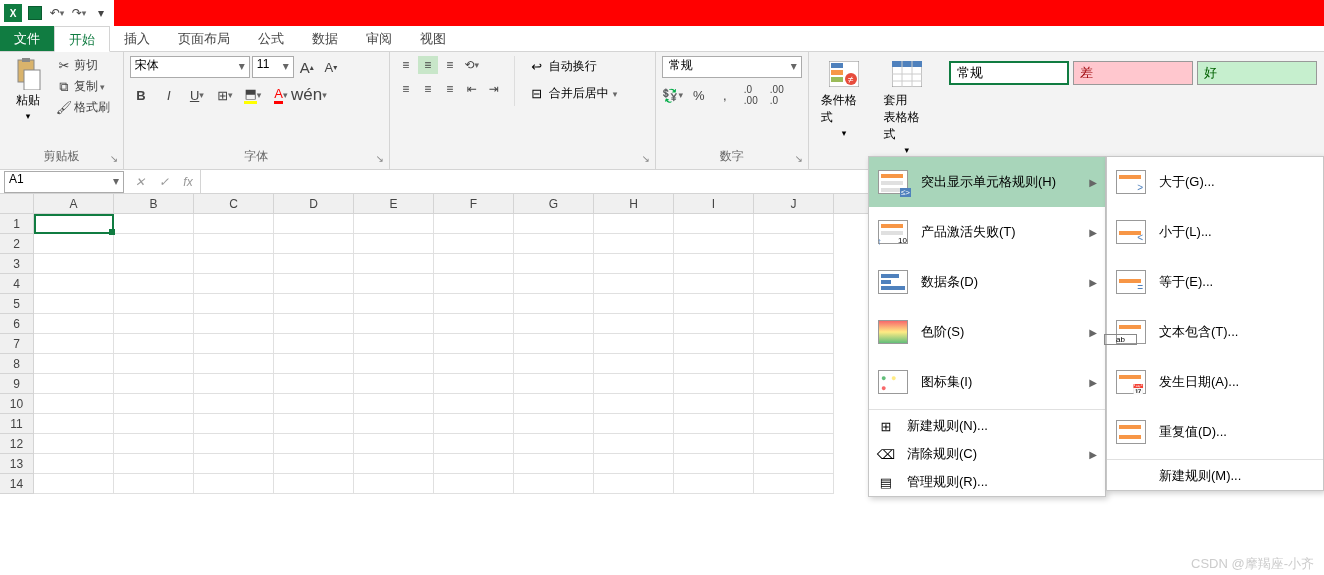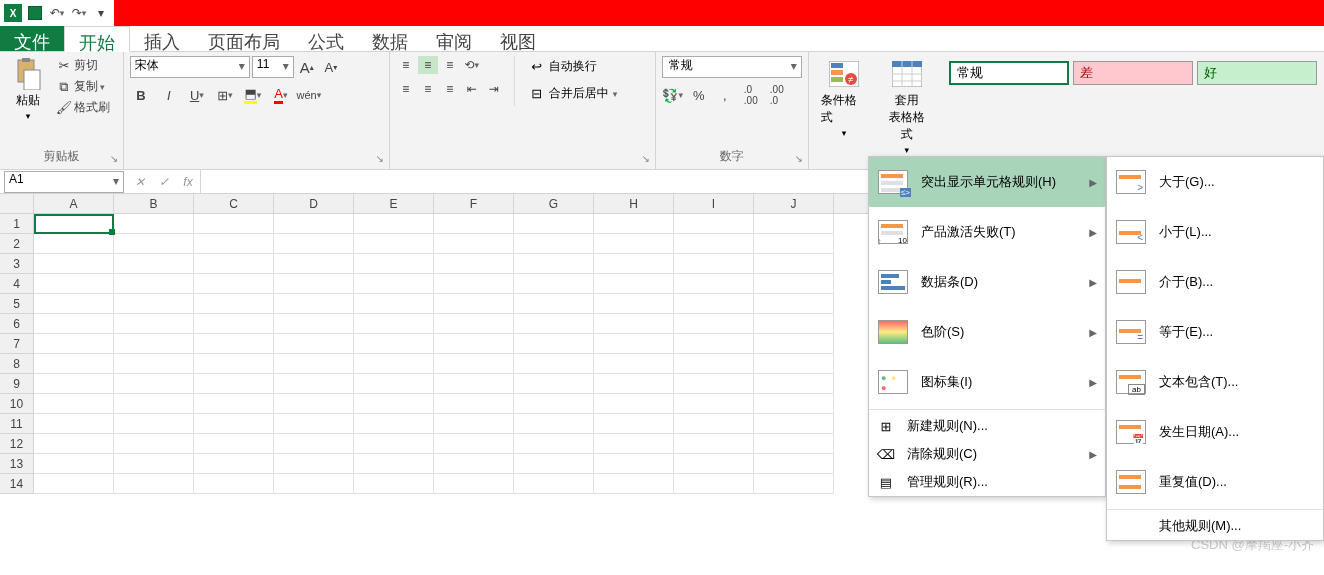--- a/index.html
+++ b/index.html
@@ -8,21 +8,21 @@
 
 .titlebar { height: 26px; background: #f00; display: flex; align-items: center; }
 .qat { height: 26px; background: #fff; display: flex; align-items: center; padding: 0 4px; gap: 4px; }
 .qat-icon { width: 18px; height: 18px; display: flex; align-items: center; justify-content: center; color: #444; cursor: pointer; }
 .excel-icon { width: 18px; height: 18px; background: #107c41; display: inline-flex; align-items: center; justify-content: center; color: #fff; font-size: 10px; font-weight: bold; }
 .save-icon { width: 14px; height: 14px; background: #7719aa; display: inline-block; }
 .titlebar-title { flex: 1; text-align: center; color: #fff; font-size: 13px; }
 
 
 .tabs { height: 26px; background: #fff; display: flex; border-bottom: 1px solid #d4d4d4; }
-.tab { padding: 4px 14px; cursor: pointer; color: #444; font-size: 18px; }
+.tab { padding: 4px 14px; cursor: pointer; color: #444; font-size: 13px; }
 .tab.file { background: #107c41; color: #fff; }
 .tab.active { background: #fff; border: 1px solid #d4d4d4; border-bottom: 1px solid #fff; color: #107c41; margin-bottom: -1px; }
 
 
 .ribbon { height: 118px; background: #f3f3f3; display: flex; border-bottom: 1px solid #d4d4d4; }
 .group { display: flex; flex-direction: column; border-right: 1px solid #d4d4d4; padding: 4px 6px 2px; position: relative; }
 .group-content { flex: 1; display: flex; gap: 4px; align-items: flex-start; }
 .group-label { text-align: center; font-size: 12px; color: #666; padding: 2px 0; }
 .group-launcher { position: absolute; right: 2px; bottom: 2px; width: 14px; height: 14px; font-size: 10px; color: #888; cursor: pointer; text-align: center; }
 
@@ -79,21 +79,21 @@
 .menu-item.small { height: 28px; }
 .menu-icon { width: 32px; height: 32px; display: flex; align-items: center; justify-content: center; flex-shrink: 0; }
 .menu-icon.sm { width: 18px; height: 18px; }
 .menu-arrow { margin-left: auto; color: #666; font-size: 10px; }
 .menu-sep { height: 1px; background: #e0e0e0; margin: 2px 0; }
 .menu1 { left: 868px; top: 156px; width: 238px; }
 .menu2 { left: 1106px; top: 156px; width: 218px; }
 
 .cf-icon { width: 30px; height: 24px; border: 1px solid #999; position: relative; background: #fff; }
 .cf-icon .bar { position: absolute; height: 4px; }
-.watermark { position: absolute; right: 10px; bottom: 21px; color: #ccc; font-size: 13px; pointer-events: none; margin-top: 12px; }
+.watermark { position: absolute; right: 10px; bottom: 2px; color: #ccc; font-size: 13px; pointer-events: none; margin-top: 12px; }
 </style>
 </head>
 <body>
 
 <div class="titlebar">
   <div class="qat">
     <span class="excel-icon">X</span>
     <span class="qat-icon">
         <span class="save-icon" style="background:#107c41;border:1px solid #0a5c30"></span>
       </span>
@@ -167,24 +167,25 @@
             <u>U</u>
           </span>
         <span class="btn-sq drop">⊞</span>
         <span class="btn-sq drop">
             <span style="border-bottom:3px solid #ffff00">⬒</span>
           </span>
         <span class="btn-sq drop">
             <span style="border-bottom:3px solid #f00;color:#f00">A</span>
           </span>
         <span class="btn-sq drop">
-            <span style="font-size:11px">wén</span>
+            <span style="font-size:17px">wén</span>
           </span>
       </div>
     </div>
+    <div class="group-label">字体</div>
     <div class="group-launcher">↘</div>
   </div>
 
   <div class="group" style="width:280px">
     <div class="group-content">
       <div class="vstack" style="gap:6px">
         <div class="hrow">
           <span class="align-btn">≡</span>
           <span class="align-btn" style="background:#c8e6c9">≡</span>
           <span class="align-btn">≡</span>
@@ -252,21 +253,21 @@
         <div class="vbtn-icon">
             <svg width="30" height="26">
               <rect x="0" y="0" width="30" height="26" fill="#fff" stroke="#888"></rect>
               <rect x="0" y="0" width="30" height="6" fill="#4f81bd"></rect>
               <line x1="10" y1="0" x2="10" y2="26" stroke="#ccc"></line>
               <line x1="20" y1="0" x2="20" y2="26" stroke="#ccc"></line>
               <line x1="0" y1="13" x2="30" y2="13" stroke="#ccc"></line>
               <line x1="0" y1="20" x2="30" y2="20" stroke="#ccc"></line>
             </svg>
           </div>
-        <span style="white-space:pre-line;text-align:center">套用
+        <span style="white-space:pre-line;">套用
 表格格式</span>
           <span style="font-size:9px">▾</span>
       </div>
     </div>
   </div>
 
   <div class="group" style="flex:1;border-right:none;padding-top:8px">
     <div class="group-content" style="flex-wrap:wrap">
       <div>
         <div class="hrow">
@@ -580,38 +581,30 @@
           <div class="bar" style="left:2px;top:10px;width:22px;background:#f79646"></div>
           <span style="position:absolute;right:2px;bottom:0;font-size:10px;color:#4f81bd">&lt;</span>
         </div>
       </div>
     <span>小于(L)...</span>
   </div>
   <div class="menu-item">
     <div class="menu-icon">
         <div class="cf-icon">
           <div class="bar" style="left:2px;top:8px;width:22px;background:#f79646"></div>
-        </div>
-      </div>
-    <span>介于(B)...</span>
-  </div>
-  <div class="menu-item">
-    <div class="menu-icon">
-        <div class="cf-icon">
-          <div class="bar" style="left:2px;top:8px;width:22px;background:#f79646"></div>
           <span style="position:absolute;right:2px;bottom:0;font-size:10px;color:#4f81bd">=</span>
         </div>
       </div>
     <span>等于(E)...</span>
   </div>
   <div class="menu-item">
     <div class="menu-icon">
         <div class="cf-icon">
           <div class="bar" style="left:2px;top:4px;width:22px;background:#f79646"></div>
-          <span style="position:absolute;right:0;bottom:-2px;font-size:8px;border:1px solid #888;padding:0 3px">ab</span>
+          <span style="position:absolute;right:8px;bottom:-2px;font-size:8px;border:1px solid #888;padding:0 11px">ab</span>
         </div>
       </div>
     <span>文本包含(T)...</span>
   </div>
   <div class="menu-item">
     <div class="menu-icon">
         <div class="cf-icon">
           <div class="bar" style="left:2px;top:4px;width:22px;background:#f79646"></div>
           <span style="position:absolute;right:0;bottom:-2px;font-size:10px">📅</span>
         </div>
@@ -623,17 +616,17 @@
         <div class="cf-icon">
           <div class="bar" style="left:2px;top:4px;width:22px;background:#f79646"></div>
           <div class="bar" style="left:2px;top:14px;width:22px;background:#f79646"></div>
         </div>
       </div>
     <span>重复值(D)...</span>
   </div>
   <div class="menu-sep"></div>
   <div class="menu-item small">
     <span style="width:32px"></span>
-      <span>其他规则(M)...</span>
+      <span>新建规则(M)...</span>
   </div>
 </div>
 
 <div class="watermark">CSDN @摩羯座-小齐</div>
 
 </body></html>

